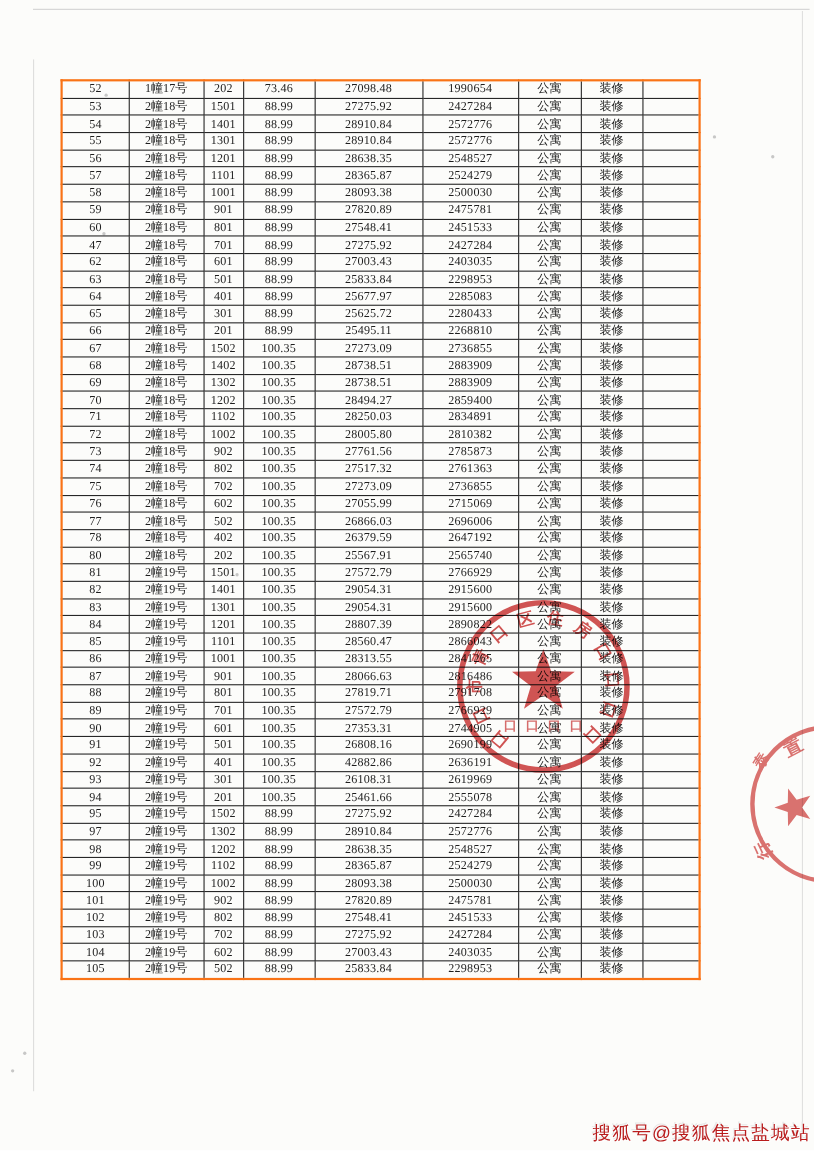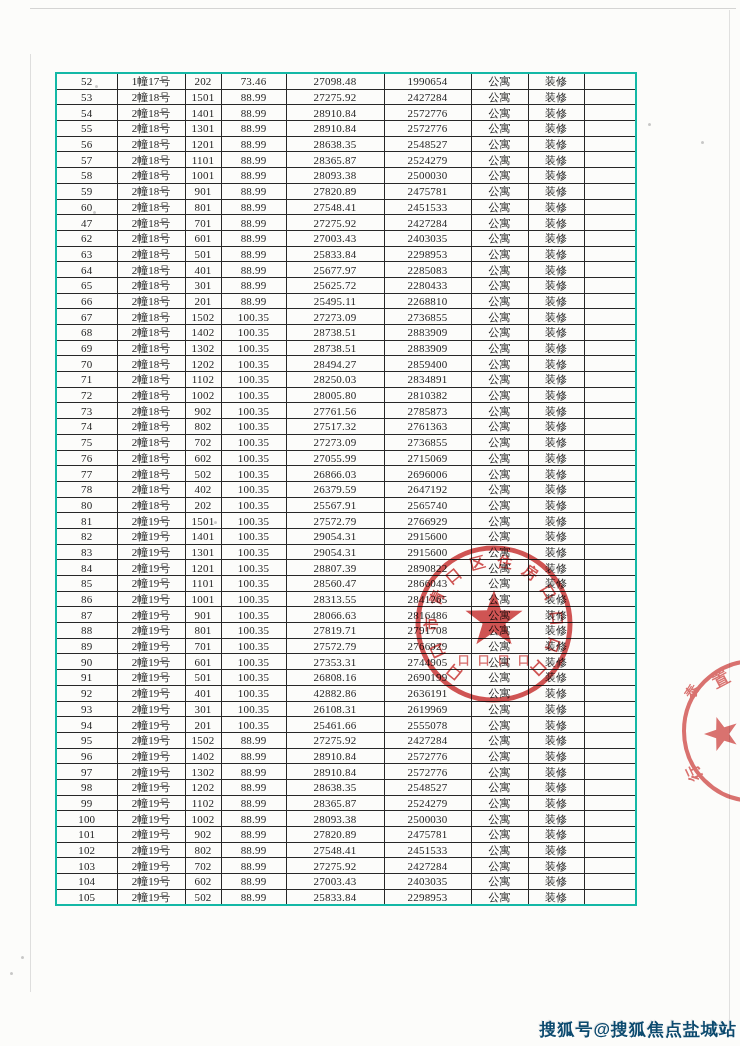--- a/index.html
+++ b/index.html
@@ -6,28 +6,28 @@
   .page{position:relative;width:740px;height:1046px;background:#fcfcfa;overflow:hidden;
         font-family:"Liberation Serif","DejaVu Serif",serif;}
   
   .artifact{position:absolute;background:#c9c9c9;}
   .speck{position:absolute;width:3px;height:3px;border-radius:50%;background:#9a9a9a;opacity:.55;}
   
   table.price{position:absolute;left:55px;top:72px;width:580px;border-collapse:collapse;
               table-layout:fixed;}
   table.price td{border:1px solid #272727;height:14.7px;padding:0;text-align:center;
                  font-size:11px;line-height:14px;color:#1e1e1e;white-space:nowrap;overflow:hidden;}
-  table.price{border:2px solid #14b8a6;}
+  table.price{border:2px solid #f97316;}
   td.num{letter-spacing:.2px;}
   
   .seal{position:absolute;mix-blend-mode:multiply;filter:blur(.5px);}
   .seal text{font-family:"Liberation Serif","DejaVu Serif",serif;font-weight:bold;}
   
-  .watermark{position:absolute;right:3px;bottom:5px;font-size:17px;font-weight:bold;
-             color:#0c4a6e;letter-spacing:1px;
+  .watermark{position:absolute;right:3px;bottom:5px;font-size:17px;font-weight:normal;
+             color:#b91c1c;letter-spacing:1px;
              text-shadow:1px 1px 0 #ffffff,-1px -1px 0 #e8e8e8,0 0 1px #ffffff;
              font-family:"Liberation Sans","DejaVu Sans",sans-serif;}
 </style>
 </head>
 <body>
 
 <div class="page">
 
   <div class="artifact" style="left:30px;top:8px;width:706px;height:1px;opacity:.8;"></div>
   <div class="artifact" style="left:30px;top:54px;width:1px;height:938px;opacity:.6;"></div>
@@ -515,31 +515,20 @@
           <td>装修</td>
           <td></td>
         </tr>
         <tr>
           <td class="num">95</td>
           <td>2幢19号</td>
           <td class="num">1502</td>
           <td class="num">88.99</td>
           <td class="num">27275.92</td>
           <td class="num">2427284</td>
-          <td>公寓</td>
-          <td>装修</td>
-          <td></td>
-        </tr>
-        <tr>
-          <td class="num">96</td>
-          <td>2幢19号</td>
-          <td class="num">1402</td>
-          <td class="num">88.99</td>
-          <td class="num">28910.84</td>
-          <td class="num">2572776</td>
           <td>公寓</td>
           <td>装修</td>
           <td></td>
         </tr>
         <tr>
           <td class="num">97</td>
           <td>2幢19号</td>
           <td class="num">1302</td>
           <td class="num">88.99</td>
           <td class="num">28910.84</td>

